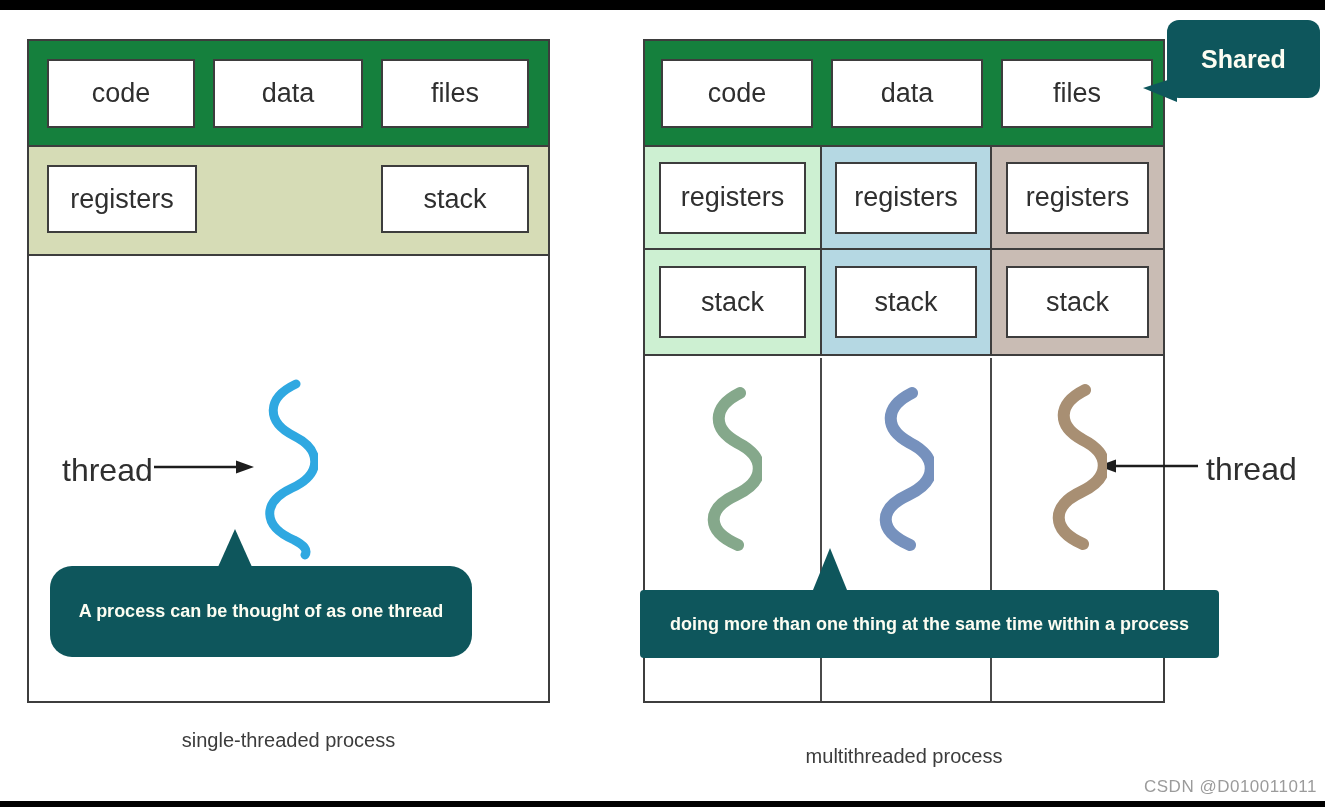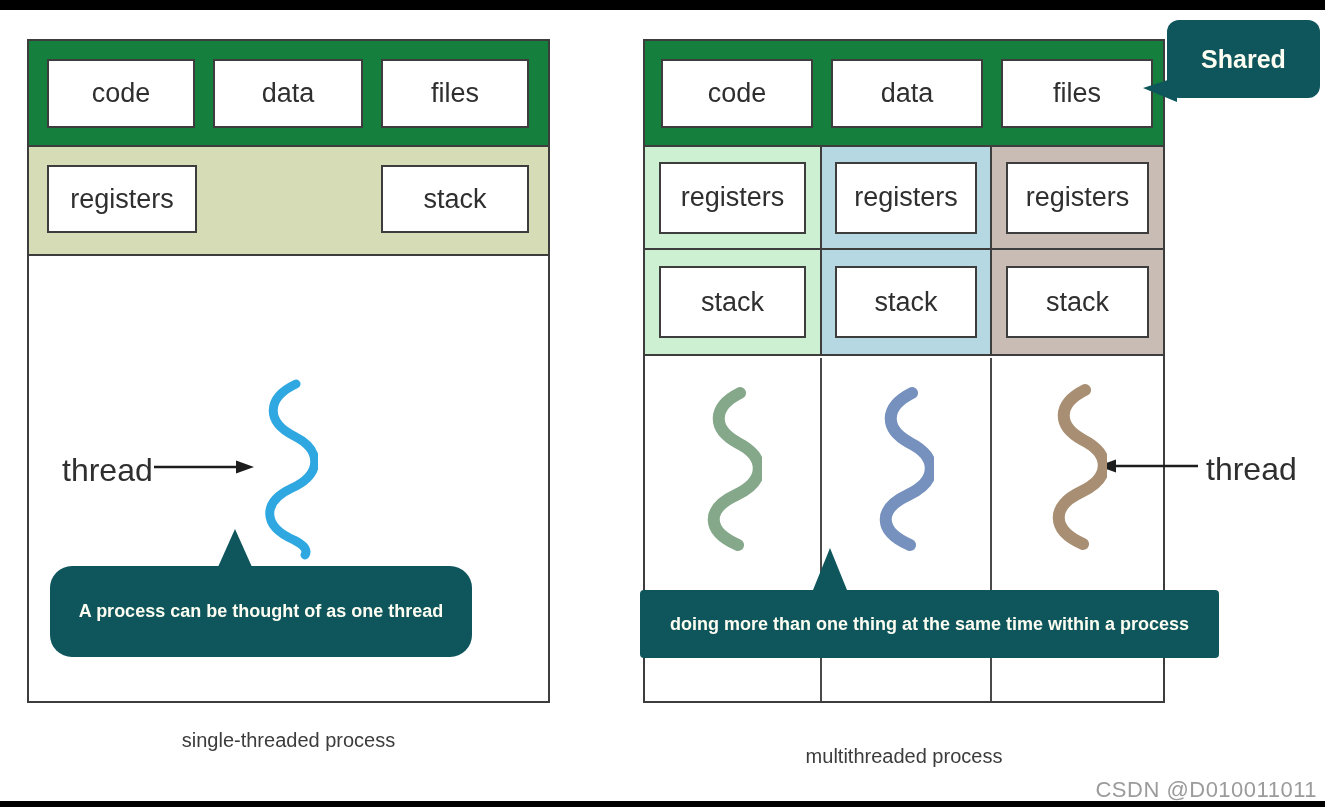--- a/index.html
+++ b/index.html
@@ -48,21 +48,21 @@
 
   .tail-up { position:absolute; width:0; height:0; border-left:17px solid transparent; border-right:17px solid transparent; z-index:5; }
   #left-tail { left:218px; top:529px; border-bottom:38px solid #0e565c; }
   #right-tail { left:813px; top:548px; border-bottom:42px solid #0e565c; }
   #shared-tail { position:absolute; left:1143px; top:77px; width:0; height:0; border-top:11px solid transparent; border-bottom:14px solid transparent; border-right:34px solid #0e565c; z-index:5; }
 
   .caption { position:absolute; top:729px; font-size:20px; color:#3c3c3c; text-align:center; }
   #left-caption { left:27px; width:523px; }
   #right-caption { left:643px; width:522px;margin-top:16px; }
 
-  #watermark { position:absolute; right:8px; top:777px; font-size:22px; color:#9b9b9b; letter-spacing:0.5px; }
+  #watermark { position:absolute; right:8px; top:777px; font-size:17px; color:#9b9b9b; letter-spacing:0.5px; }
 </style>
 </head>
 <body>
 
 <div id="canvas">
 
   <div id="top-bar" class="black-bar"></div>
 
   <div id="left-box" class="proc-box">
     <div class="pink-band">

